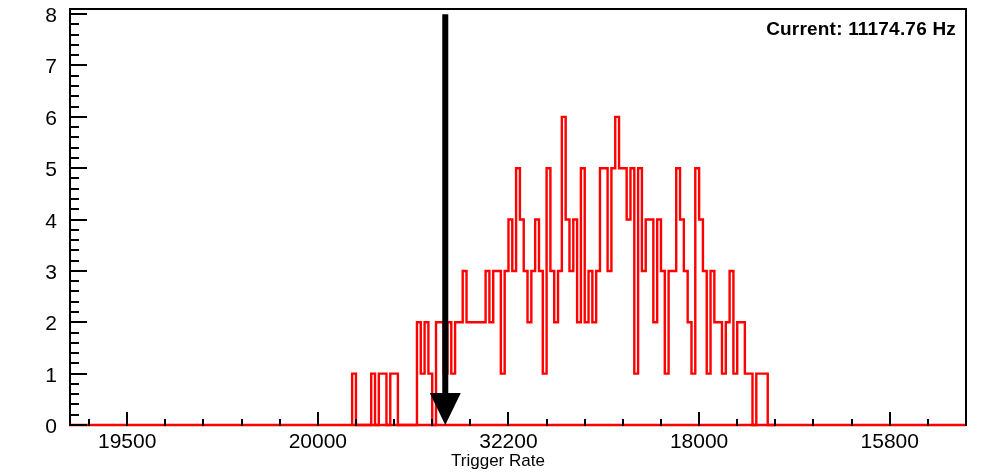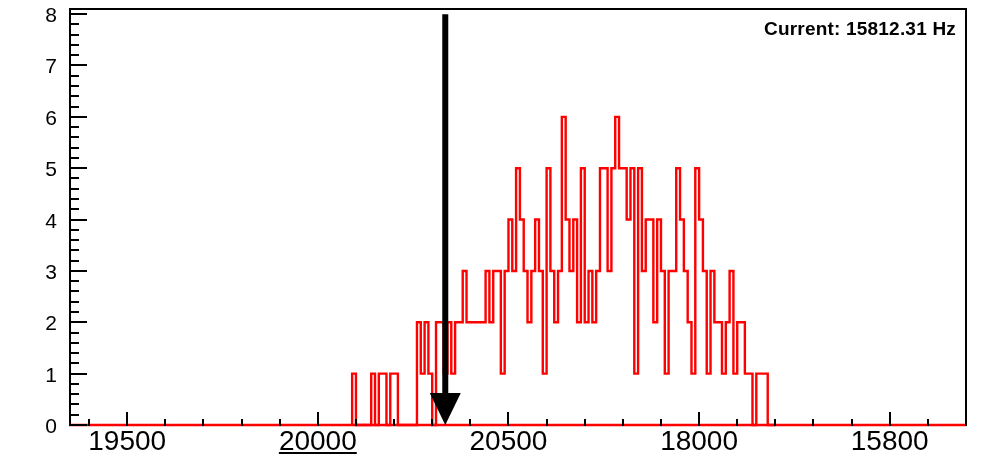--- a/index.html
+++ b/index.html
@@ -16,21 +16,21 @@
   .tick{position:absolute;background:#000;}
   .ytick-major{left:69px;width:18px;height:2px;}
   .ytick-minor{left:69px;width:10px;height:2px;}
   .xtick-major{top:412px;width:2px;height:14px;}
   .xtick-minor{top:419px;width:2px;height:7px;}
 
   
   .ylabel{position:absolute;right:0;width:60px;text-align:right;
           font-size:21px;line-height:21px;color:#000;}
   .xlabel{position:absolute;top:430px;width:140px;margin-left:-70px;
-          text-align:center;font-size:28px;line-height:21px;color:#000;}
+          text-align:center;font-size:21px;line-height:21px;color:#000;}
 
   #axis-title{position:absolute;top:452px;left:0;width:996px;
               text-align:center;font-size:17px;line-height:17px;color:#000;}
 
   
   #current-label{position:absolute;top:18px;right:40px;
                  font-size:19px;font-weight:bold;line-height:22px;
                  color:#000;white-space:nowrap;letter-spacing:.2px;}
 
   
@@ -127,27 +127,28 @@
       <div class="ylabel" style="top: 312.284px; left: 1px; width: 56px;">2</div>
       <div class="ylabel" style="top: 260.926px; left: 1px; width: 56px;">3</div>
       <div class="ylabel" style="top: 209.568px; left: 1px; width: 56px;">4</div>
       <div class="ylabel" style="top: 158.21px; left: 1px; width: 56px;">5</div>
       <div class="ylabel" style="top: 106.852px; left: 1px; width: 56px;">6</div>
       <div class="ylabel" style="top: 55.4938px; left: 1px; width: 56px;">7</div>
       <div class="ylabel" style="top: 4.1358px; left: 1px; width: 56px;">8</div>
     </div>
   <div id="labels-x">
       <div class="xlabel" style="left: 127.191px;">19500</div>
-      <div class="xlabel" style="left: 317.83px; text-decoration: underline;">20000</div>
-      <div class="xlabel" style="left: 508.468px;">20500</div>
+      <div class="xlabel" style="left: 317.83px;">20000</div>
+      <div class="xlabel" style="left: 508.468px;">32200</div>
       <div class="xlabel" style="left: 699.106px;">18000</div>
       <div class="xlabel" style="left: 889.745px;">15800</div>
     </div>
 
   <svg id="marker-arrow" style="left:0;top:0;width:996px;height:472px;">
     <line id="marker-shaft" stroke="#000000" stroke-width="6" x1="445.27148936170215" y1="14.135802469135797" x2="445.27148936170215" y2="410.6"></line>
     <polygon id="marker-head" fill="#000000" points="429.77148936170215,393 460.77148936170215,393 445.27148936170215,425"></polygon>
   </svg>
 
-  <div id="current-label">Current: 15812.31 Hz</div>
+  <div id="current-label">Current: 11174.76 Hz</div>
 
+  <div id="axis-title">Trigger Rate</div>
 
 </div>
 
 </body></html>

